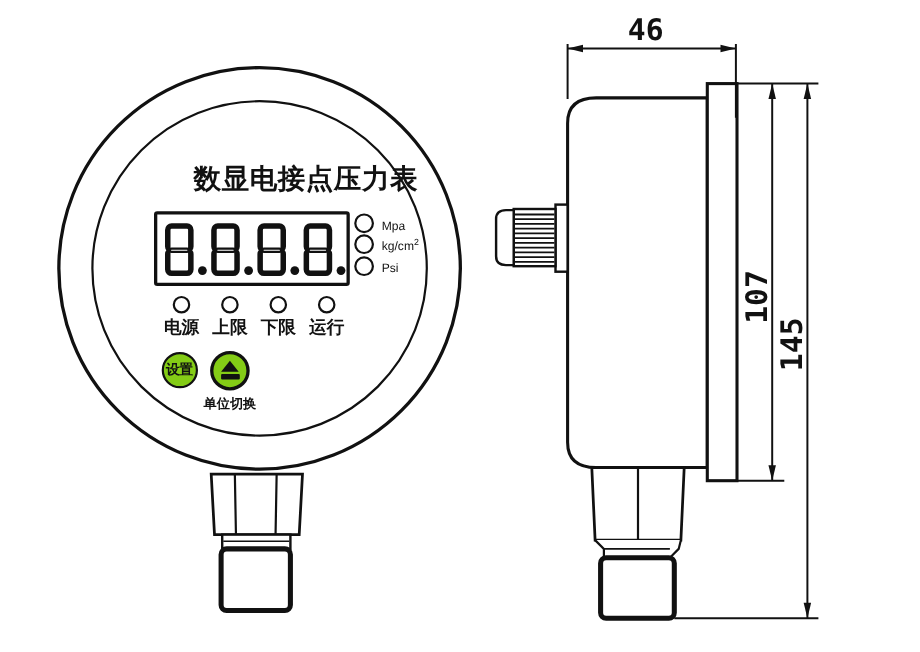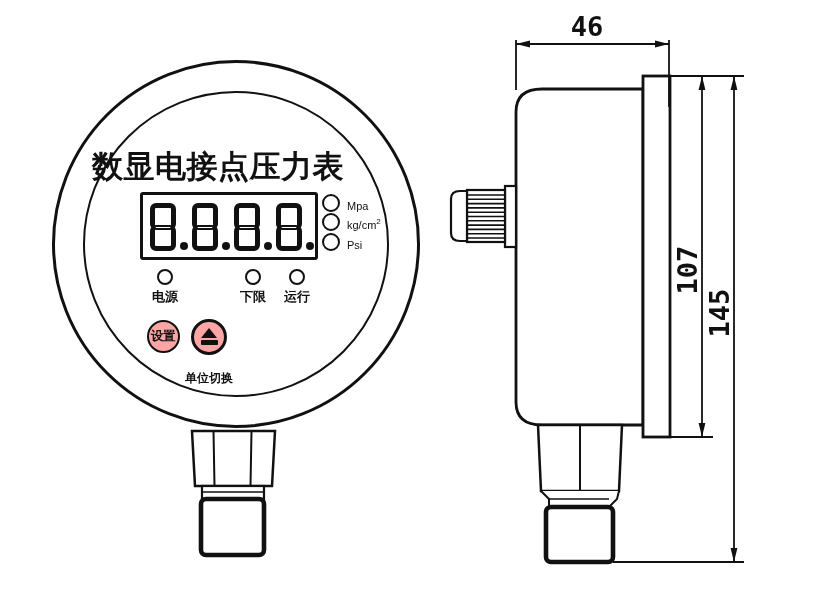--- a/index.html
+++ b/index.html
@@ -5,47 +5,47 @@
   html,body{margin:0;padding:0;background:#fff;}
   *{box-sizing:border-box;}
   .canvas{position:relative;width:836px;height:593px;background:#fff;overflow:hidden;
           font-family:"Liberation Sans","DejaVu Sans",sans-serif;color:#111;}
   .drawing-svg{position:absolute;left:0;top:0;}
 
   
   .ring{position:absolute;border-radius:50%;border-style:solid;border-color:#111;background:transparent;}
   .outer-ring{left:52px;top:60px;width:368px;height:368px;border-width:3.5px;}
   .inner-ring{left:83px;top:91px;width:306px;height:306px;border-width:2.5px;}
-  .face-title{position:absolute;left:92px;top:146px;width:288px;text-align:left;
-              font-size:31px;font-weight:bold;letter-spacing:.5px;white-space:nowrap;}
+  .face-title{position:absolute;left:92px;top:146px;width:288px;text-align:right;
+              font-size:25px;font-weight:bold;letter-spacing:.5px;white-space:nowrap;}
   .lcd{position:absolute;left:140px;top:192px;width:178px;height:68px;border:3px solid #111;
        border-radius:3px;display:flex;align-items:flex-end;gap:4px;padding:0 0 5px 7px;background:#fff;}
   .seg-digit{position:relative;width:26px;height:48px;margin-bottom:1px;flex:0 0 auto;}
   .seg-digit i{position:absolute;left:0;right:0;display:block;border:5px solid #111;border-radius:6px;}
   .sd-t{top:0;height:26.5px;border-bottom-width:2.5px!important;}
   .sd-b{bottom:0;height:26.5px;border-top-width:2.5px!important;}
   .seg-dot{display:block;width:8px;height:8px;background:#111;border-radius:50%;margin-bottom:2px;flex:0 0 auto;}
   .unit-row{position:absolute;left:322px;height:19px;display:flex;align-items:flex-end;gap:7px;}
   .unit-circle{width:18px;height:18px;border:2.8px solid #111;border-radius:50%;flex:0 0 auto;}
   .unit-label{font-size:11px;font-weight:500;white-space:nowrap;}
   .unit-label sup{font-size:8px;}
   .led-col{position:absolute;top:269px;width:64px;text-align:center;}
   .led-circle{width:16px;height:16px;border:2.8px solid #111;border-radius:50%;margin:0 auto;}
-  .led-label{font-size:13px;font-weight:bold;margin-top:3px;white-space:nowrap;}
+  .led-label{font-size:16px;font-weight:bold;margin-top:3px;white-space:nowrap;}
   .btn-col{position:absolute;top:320px;width:66px;text-align:center;}
   .btn-circle{border-radius:50%;border:2.6px solid #111;margin:0 auto;display:flex;
-              align-items:center;justify-content:center;background:#fca5a5;}
+              align-items:center;justify-content:center;background:#84cc16;}
   .btn-text{width:33px;height:33px;font-size:12.5px;font-weight:bold;letter-spacing:-.5px;white-space:nowrap;}
   .btn-arrow{width:36px;height:36px;border-width:3.6px;flex-direction:column;}
   .tri-up{width:0;height:0;border-left:8px solid transparent;border-right:8px solid transparent;
           border-bottom:10px solid #111;}
   .tri-down{width:0;height:0;border-left:8px solid transparent;border-right:8px solid transparent;
             border-top:10px solid #111;}
   .btn-bar{width:17px;height:5px;background:#111;border-radius:1px;margin:2px 0;}
-  .btn-caption{font-size:12px;font-weight:bold;margin-top:15px;white-space:nowrap;}
+  .btn-caption{font-size:12px;font-weight:bold;margin-top:4px;white-space:nowrap;}
 
   
   .s16{fill:none;stroke:#111;stroke-width:1.5;}
   .s20{fill:none;stroke:#111;stroke-width:2;}
   .s22{fill:none;stroke:#111;stroke-width:2.2;}
   .s25{fill:none;stroke:#111;stroke-width:2.5;}
   .s28{fill:none;stroke:#111;stroke-width:2.8;}
   .s46{fill:none;stroke:#111;stroke-width:4.6;}
   .fw{fill:#fff;}
   .hatch{fill:none;stroke:#111;stroke-width:1.6;}
@@ -150,20 +150,24 @@
   </div>
   <div class="unit-row" style="top:232px">
     <div class="unit-circle"></div>
     <div class="unit-label"><span>Psi</span><sup></sup></div>
   </div>
 
   <div class="led-col" style="left:133px">
     <div class="led-circle"></div>
     <div class="led-label">电源</div>
   </div>
+  <div class="led-col" style="left:177px">
+    <div class="led-circle"></div>
+    <div class="led-label">上限</div>
+  </div>
   <div class="led-col" style="left:221px">
     <div class="led-circle"></div>
     <div class="led-label">下限</div>
   </div>
   <div class="led-col" style="left:265px">
     <div class="led-circle"></div>
     <div class="led-label">运行</div>
   </div>
 
   <div class="btn-col" style="left:130px">

